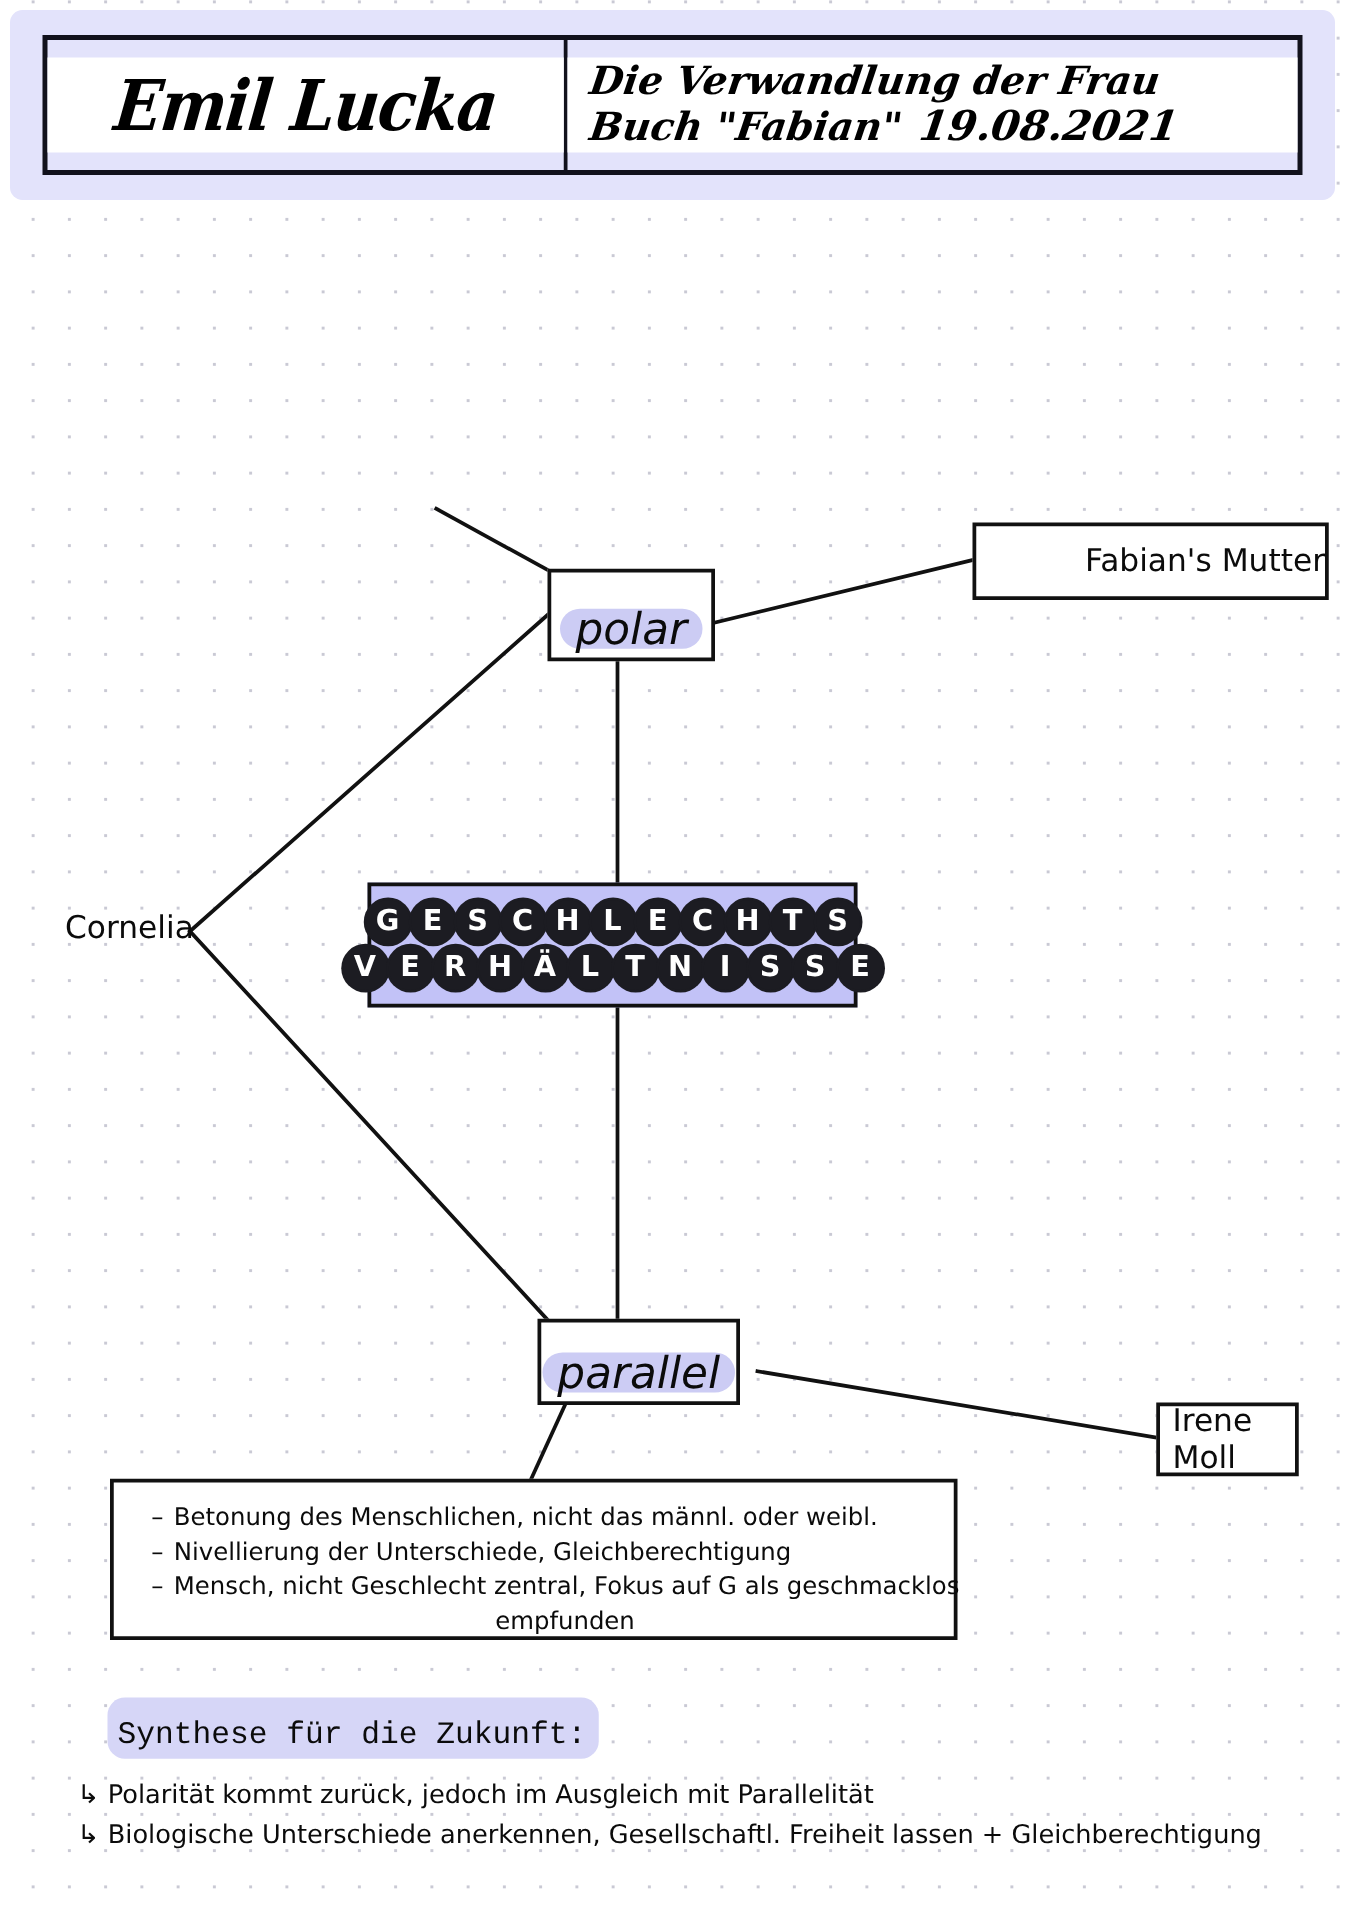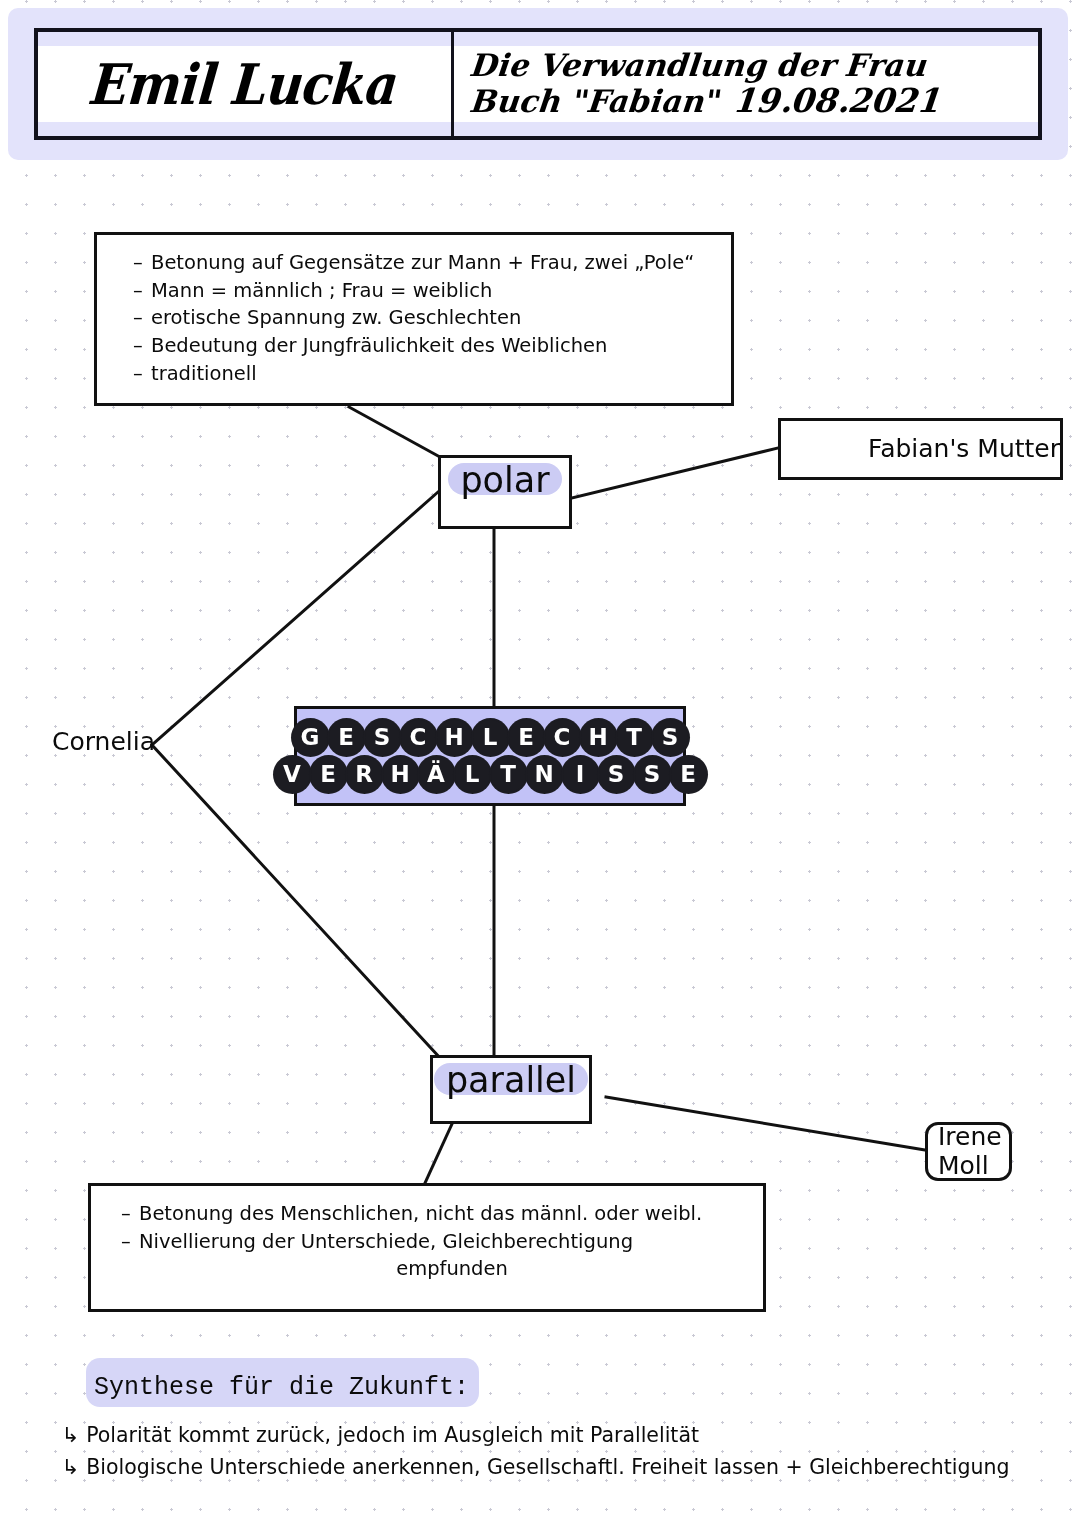--- a/index.html
+++ b/index.html
@@ -92,23 +92,24 @@
     line-height: 1.12;
   }
   .title-line.row2 { display: flex; align-items: baseline; gap: 14px; }
   .title-date { font-size: 33px; letter-spacing: 0px; }
   .node-box {
     position: absolute;
     border: 3px solid #111111;
     background: #ffffff;
     box-sizing: border-box;
     display: flex;
-    align-items: flex-start;
+    align-items: flex-end;
     justify-content: center;
     z-index: 6;
+    font-style: italic;
   }
   .node-label {
     position: relative;
     font-family: "DejaVu Sans", sans-serif;
     font-size: 35px;
     color: #0b0b0b;
     letter-spacing: 0px;
     padding: 2px 8px;
     white-space: nowrap;
   }
@@ -296,29 +297,20 @@
       <line x1="494" y1="528" x2="494" y2="706"></line>
 
       <line x1="494" y1="806" x2="494" y2="1058"></line>
 
       <line x1="606" y1="1097" x2="925" y2="1150"></line>
 
       <line x1="452" y1="1124" x2="425" y2="1183"></line>
     </g>
   </svg>
 
-  <div class="bullet-box" style="left:94px; top:232px; width:640px; height:174px;">
-    <ul>
-      <li>Betonung auf Gegensätze zur Mann + Frau, zwei „Pole“</li>
-      <li>Mann = männlich ; Frau = weiblich</li>
-      <li>erotische Spannung zw. Geschlechten</li>
-      <li>Bedeutung der Jungfräulichkeit des Weiblichen</li>
-      <li>traditionell</li>
-    </ul>
-  </div>
 
   <div class="node-box" style="left:438px; top:455px; width:134px; height:74px;">
     <span class="node-label">polar</span>
   </div>
 
   <div class="leaf-box" style="left:778px; top:418px; width:285px; height:62px; padding-left:16px;justify-content:flex-end;">
     <span class="leaf-text">Fabian's   Mutter</span>
   </div>
 
   <div class="free-label" style="left:52px; top:727px;text-align:center;">
@@ -352,29 +344,30 @@
         <span class="bubble">S</span>
         <span class="bubble">S</span>
         <span class="bubble">E</span>
       </div>
   </div>
 
   <div class="node-box" style="left:430px; top:1055px; width:162px; height:69px;">
     <span class="node-label">parallel</span>
   </div>
 
-  <div class="leaf-box" style="left:925px; top:1122px; width:87px; height:59px; padding-left:10px;border-radius:13px;">
+  <div class="leaf-box" style="left:925px; top:1122px; width:114px; height:59px; padding-left:10px;">
     <span class="leaf-text">Irene
 Moll</span>
   </div>
 
   <div class="bullet-box" style="left:88px; top:1183px; width:678px; height:129px; padding-left:30px;">
     <ul>
       <li>Betonung des Menschlichen, nicht das männl. oder weibl.</li>
       <li>Nivellierung der Unterschiede, Gleichberechtigung</li>
+      <li>Mensch, nicht Geschlecht zentral, Fokus auf G als geschmacklos</li>
       <li class="cont">empfunden</li>
     </ul>
   </div>
 
   <div class="synthesis-head" style="left:58px; top:1358px;">Synthese für die Zukunft:</div>
 
   <div class="arrow-line" style="left:62px; top:1423px;">
     <span class="arrow-glyph">↳</span><span>Polarität kommt zurück, jedoch im Ausgleich mit Parallelität</span>
   </div>
 

